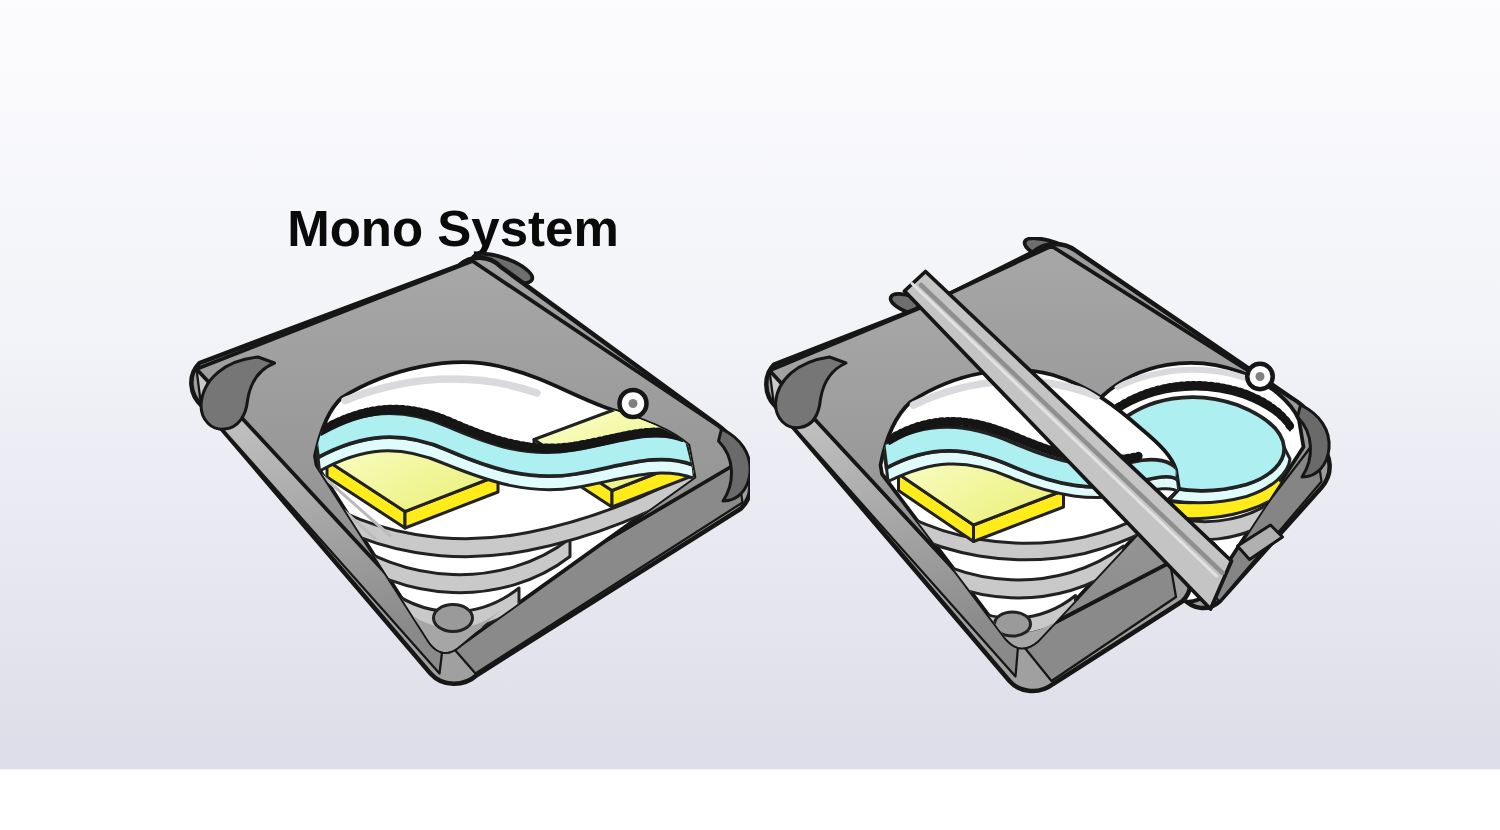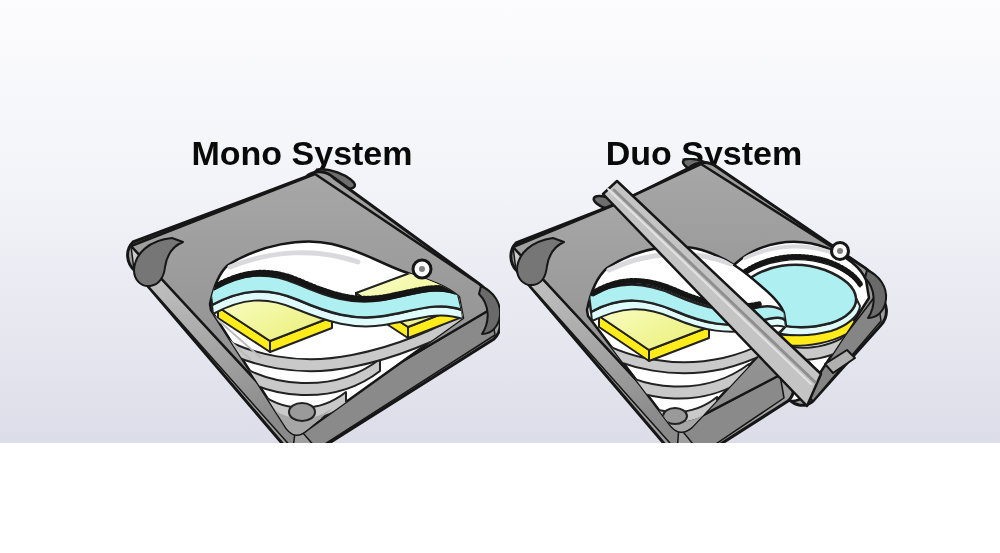--- a/index.html
+++ b/index.html
@@ -1,17 +1,17 @@
 <!DOCTYPE html>
 <html style="--outline: #161616; --shell-top: #989898; --shell-wall-light: #bfbfbf; --shell-wall-dark: #8a8a8a; --bumper-gray: #767676; --interior-white: #ffffff; --sheet-shadow: #dadade; --layer-cyan: #aeeff2; --layer-cyan-edge: #dffbfc; --layer-yellow: #eef27a; --layer-yellow-edge: #ffec1a; --band-gray: #c9c9c9; --tray-gray: #a6a6a6; --divider-gray: #c4c4c4; --bg-top: #fcfcfe; --bg-bottom: #dcdde8;"><head>
 <meta charset="utf-8">
 <style>
   html,body{margin:0;padding:0;}
   .stage{
-    position:relative;width:1000px;height:443px;overflow:hidden;
+    position:relative;width:1000px;height:513px;overflow:hidden;
     background:linear-gradient(180deg,var(--bg-top,#fcfcfe) 0%,#f2f3f8 45%,var(--bg-bottom,#dcdde8) 100%);
     font-family:"Liberation Sans",sans-serif;
   }
   .fig-title{
     position:absolute;width:400px;text-align:center;
     font-size:34px;font-weight:700;color:#0a0a0a;letter-spacing:0px;line-height:1;
   }
   .fig-title.mono{left:102px;top:108px;}
   .fig-title.duo{left:504px;top:108px;}
   .fig-svg{position:absolute;}
@@ -25,21 +25,20 @@
   .yellow-edge{fill:var(--layer-yellow-edge,#ffec1a);}
   .band{fill:var(--band-gray,#c9c9c9);}
   .zip{stroke:#151515;fill:none;}
 </style>
 </head>
 <body>
 
 <div class="stage">
 
   <h2 class="fig-title mono">Mono System</h2>
-  <h2 class="fig-title duo">Duo System</h2>
 
   <svg class="fig-svg mono" viewBox="0 0 390 305">
     <defs>
       <linearGradient id="wallLM" x1="0" y1="0" x2="0.25" y2="1">
         <stop offset="0" stop-color="#cdcdcd"></stop>
           <stop offset="1" stop-color="#8a8a8a"></stop>
       </linearGradient>
       <linearGradient id="topFM" x1="0" y1="0" x2="0" y2="1">
         <stop offset="0" stop-color="#a7a7a7"></stop>
           <stop offset="1" stop-color="#8b8b8b"></stop>

